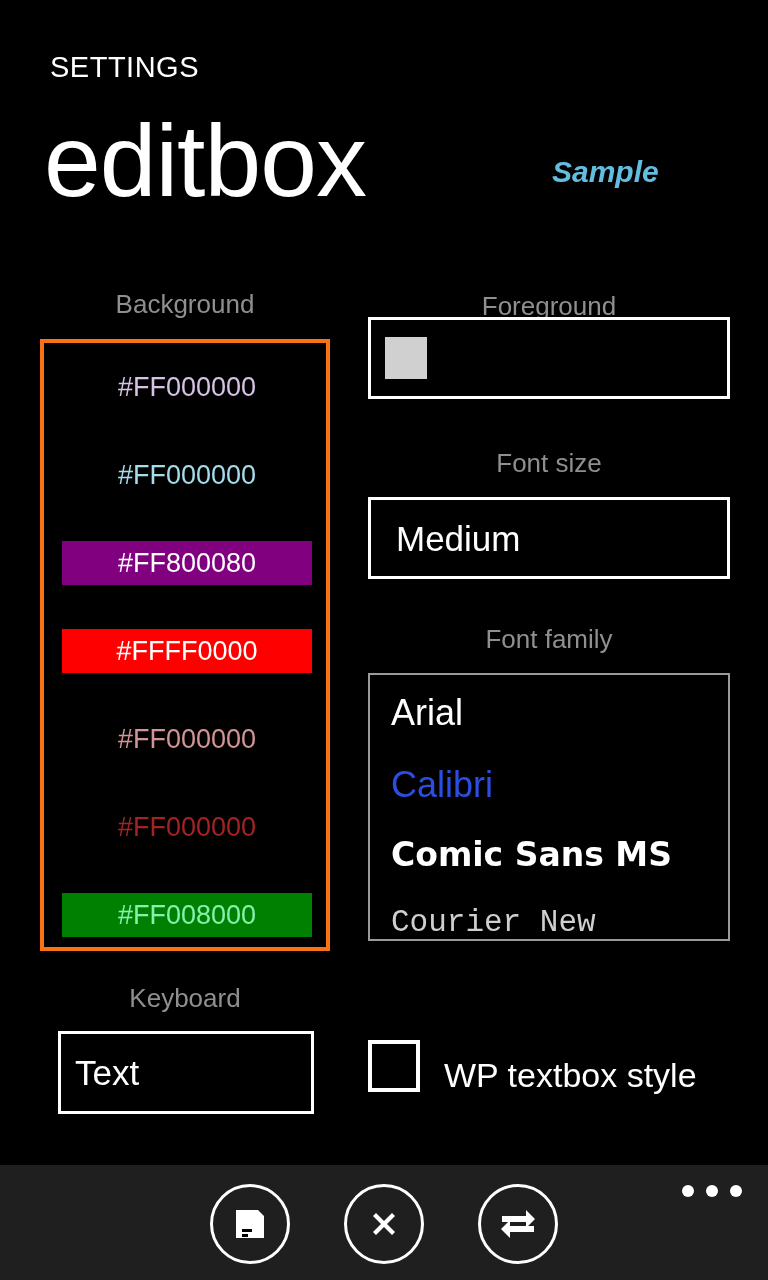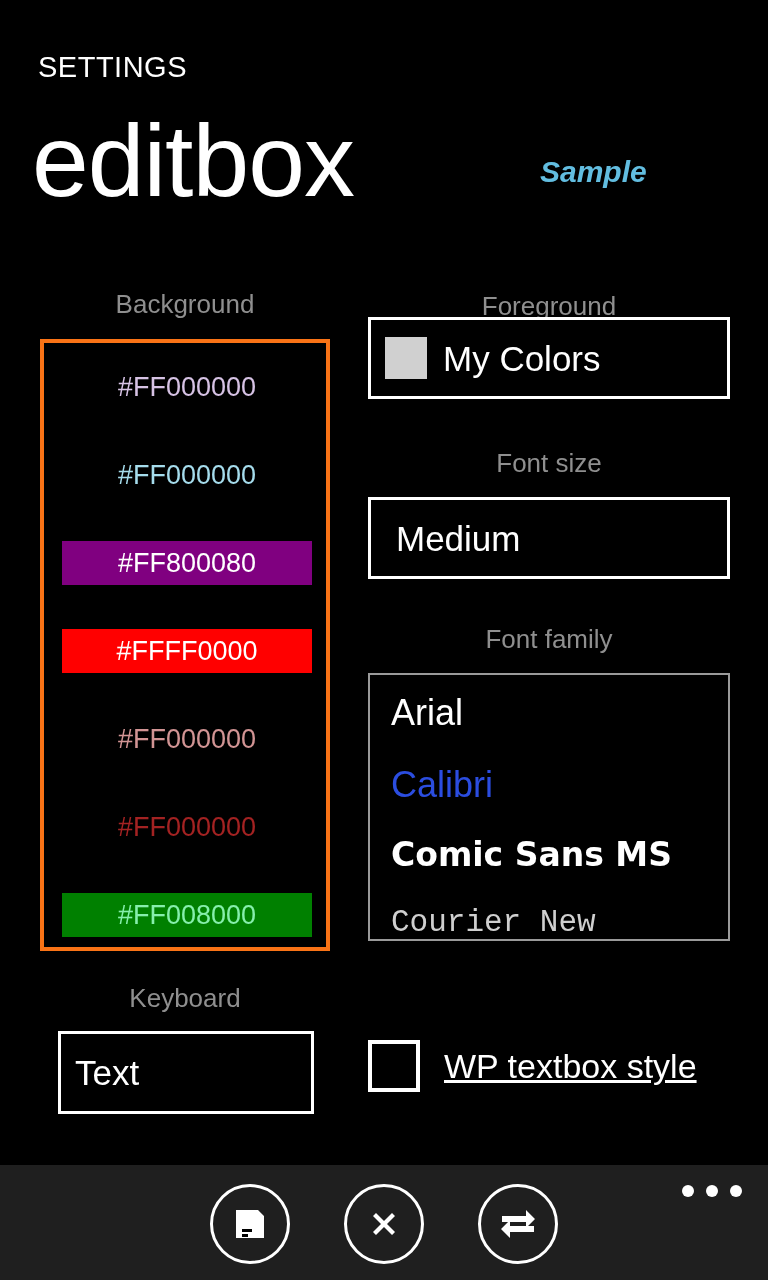--- a/index.html
+++ b/index.html
@@ -13,21 +13,21 @@
     position: relative;
     overflow: hidden;
     font-family: "Liberation Sans", sans-serif;
     color: #ffffff;
     -webkit-font-smoothing: antialiased;
   }
 
   
   .header {
     position: absolute;
-    left: 0; top: 0;
+    left: 12px; top: 0;
     width: 672px;
     height: 255px;
   }
   .app-title {
     position: absolute;
     left: 38px;
     top: 53px;
     font-size: 29px;
     font-weight: 300;
     letter-spacing: 0.5px;
@@ -178,22 +178,21 @@
   .ff-1 { top: 84px;  font-family: "Liberation Sans", sans-serif; color:#2b4de0; }
   .ff-2 { top: 154px; font-family: "DejaVu Sans", sans-serif; color:#ffffff; font-weight:600; font-size:33px; }
   .ff-3 { top: 222px; font-family: "Liberation Mono", monospace; color:#cfcfcf; font-size:31px; }
 
   
   .checkbox-row {
     position: absolute;
     left: 348px;
     top: 785px;
     display: flex;
-    align-items: center;
-    text-decoration: underline;
+    align-items: flex-end;
   }
   .checkbox-box {
     width: 52px;
     height: 52px;
     border: 4px solid #ffffff;
     box-sizing: border-box;
     background: #000000;
     flex: 0 0 auto;
   }
   .checkbox-label {
@@ -278,21 +277,20 @@
   <div class="section-label label-keyboard">Keyboard</div>
 
   <div class="combo combo-keyboard">
     <span class="combo-text">Text</span>
   </div>
 
   <div class="section-label label-foreground">Foreground</div>
 
   <div class="combo combo-foreground">
     <span class="color-swatch" style="background: rgb(208, 208, 208);"></span>
-    <span class="combo-text">My Colors</span>
   </div>
 
   <div class="section-label label-fontsize">Font size</div>
 
   <div class="combo combo-fontsize">
     <span class="combo-text">Medium</span>
   </div>
 
   <div class="section-label label-fontfamily">Font family</div>
 

